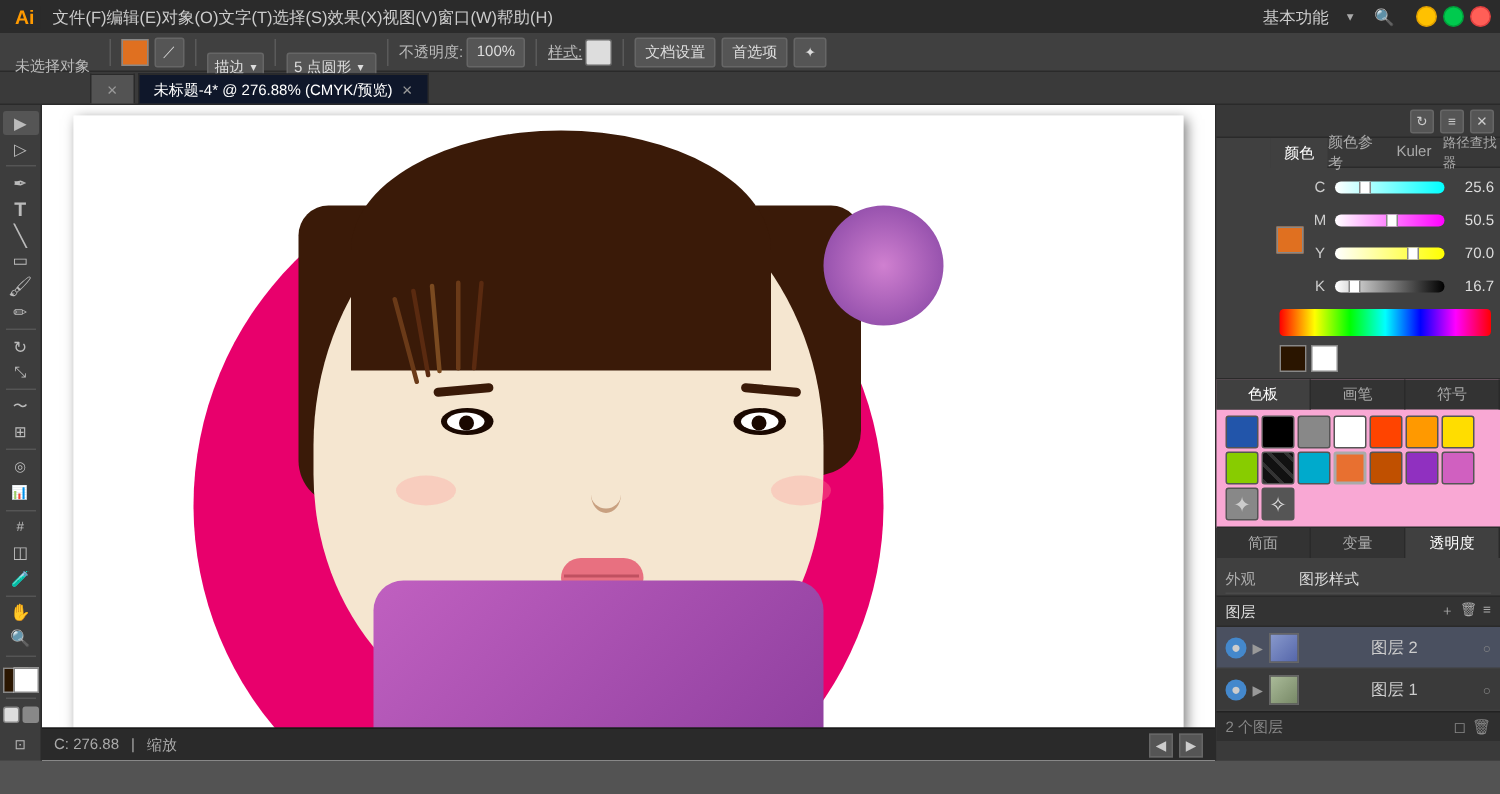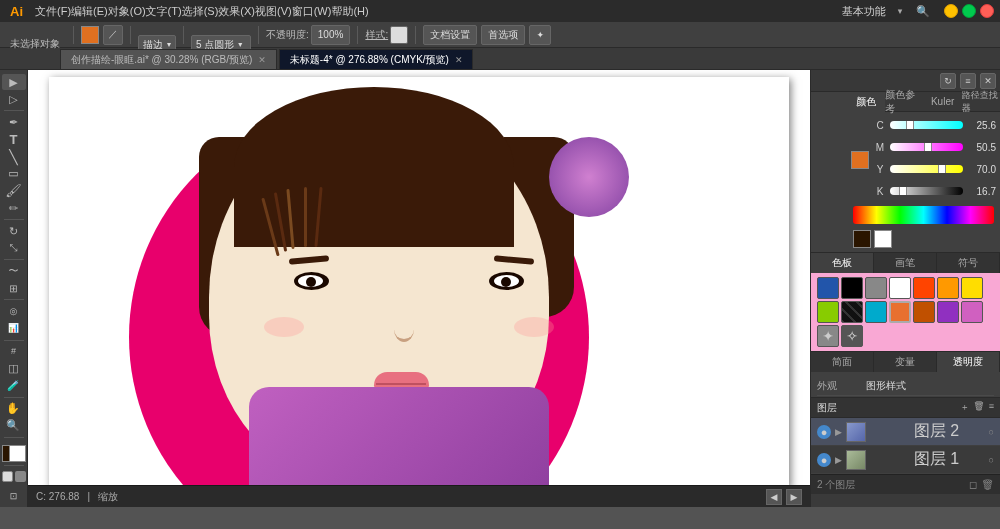--- a/index.html
+++ b/index.html
@@ -119,21 +119,21 @@
     
     #layers-panel { height: 110px; background: #3a3a3a; border-top: 1px solid #2a2a2a; }
     #lp-header { display: flex; justify-content: space-between; align-items: center; height: 20px; padding: 0 6px; background: #333; border-bottom: 1px solid #2a2a2a; }
     #lp-title { font-size: 10px; color: #ddd; }
     #lp-controls { display: flex; gap: 4px; }
     .lp-ctrl-btn { font-size: 9px; color: #aaa; cursor: pointer; }
     .lp-layer { display: flex; align-items: center; height: 28px; padding: 0 6px; gap: 4px; cursor: pointer; border-bottom: 1px solid #3f3f3f; }
     .lp-layer.active { background: #4a5060; }
     .lp-vis { width: 14px; height: 14px; border-radius: 50%; background: #666; display: flex; align-items: center; justify-content: center; cursor: pointer; }
     .lp-thumb { width: 20px; height: 20px; border: 1px solid #666; background: #888; }
-    .lp-name { flex: 1; font-size: 16px; color: #ccc; padding-left: 44px; }
+    .lp-name { flex: 1; font-size: 11px; color: #ccc; padding-left: 44px; }
     .lp-lock { font-size: 9px; color: #888; cursor: pointer; }
     #lp-footer { display: flex; align-items: center; height: 20px; padding: 0 6px; background: #2f2f2f; border-top: 1px solid #222; font-size: 10px; color: #888; justify-content: space-between; }
 
     
     #canvas-bottom { position: absolute; bottom: 0; left: 0; right: 0; height: 22px; background: #2a2a2a; border-top: 1px solid #1a1a1a; display: flex; align-items: center; padding: 0 8px; gap: 8px; font-size: 10px; color: #aaa; }
 
     
     #rp-top-btns { height: 22px; display: flex; align-items: center; justify-content: flex-end; padding: 0 4px; background: #383838; border-bottom: 1px solid #2a2a2a; gap: 4px; }
     .rp-top-btn { width: 16px; height: 16px; background: #555; border: 1px solid #666; display: flex; align-items: center; justify-content: center; cursor: pointer; border-radius: 2px; font-size: 9px; color: #ccc; }
   </style>
@@ -189,21 +189,20 @@
     <div class="tb-btn" style="width:18px;height:18px;background:#ddd;"></div>
   </div>
   <div class="tb-sep"></div>
   <div class="tb-btn" style="width:auto;padding:0 6px;font-size:10px;">文档设置</div>
   <div class="tb-btn" style="width:auto;padding:0 6px;font-size:10px;">首选项</div>
   <div class="tb-btn" style="font-size:9px;">✦</div>
 </div>
 
 <div id="doc-tabs">
   <div class="doc-tab">
-    <span>创作描绘-眼眶.ai* @ 30.28% (RGB/预览)</span>
     <span class="tab-close">✕</span>
   </div>
   <div class="doc-tab active">
     <span>未标题-4* @ 276.88% (CMYK/预览)</span>
     <span class="tab-close">✕</span>
   </div>
 </div>
 
 <div id="main">
 

